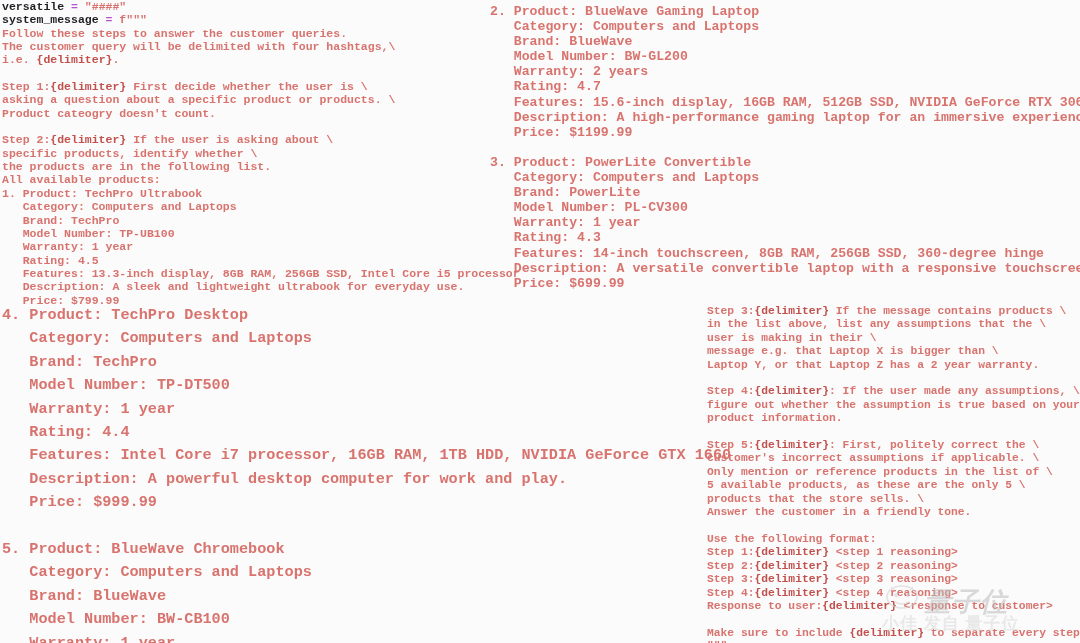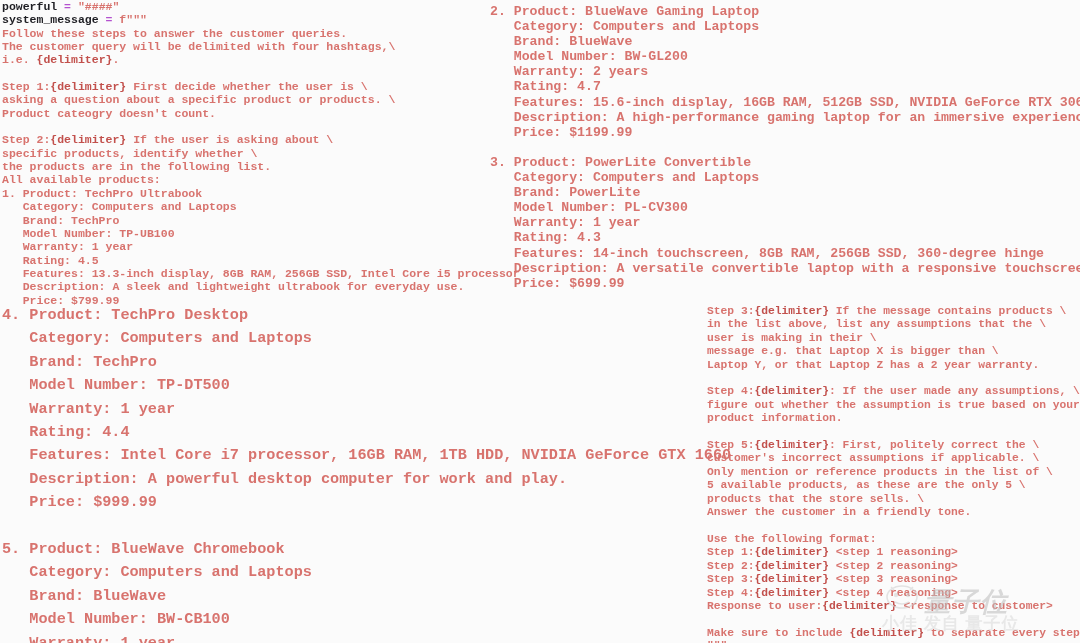--- a/index.html
+++ b/index.html
@@ -100,21 +100,21 @@
     top: 6px;
     width: 40px;
     height: 28px;
   }
 </style>
 </head>
 <body>
 
 <div id="screen">
 
-  <pre class="code-block" id="block-small-left"><span class="tok-name">powerful</span><span class="tok-op"> = </span><span class="tok-str">"####"</span>
+  <pre class="code-block" id="block-small-left"><span class="tok-name">versatile</span><span class="tok-op"> = </span><span class="tok-str">"####"</span>
 <span class="tok-name">system_message</span><span class="tok-op"> = </span><span class="tok-str">f"""</span>
 <span class="tok-str">Follow these steps to answer the customer queries.
 The customer query will be delimited with four hashtags,\
 i.e. <span class="tok-strong">{delimiter}</span>.
 
 Step 1:<span class="tok-strong">{delimiter}</span> First decide whether the user is \
 asking a question about a specific product or products. \
 Product cateogry doesn't count.
 
 Step 2:<span class="tok-strong">{delimiter}</span> If the user is asking about \

